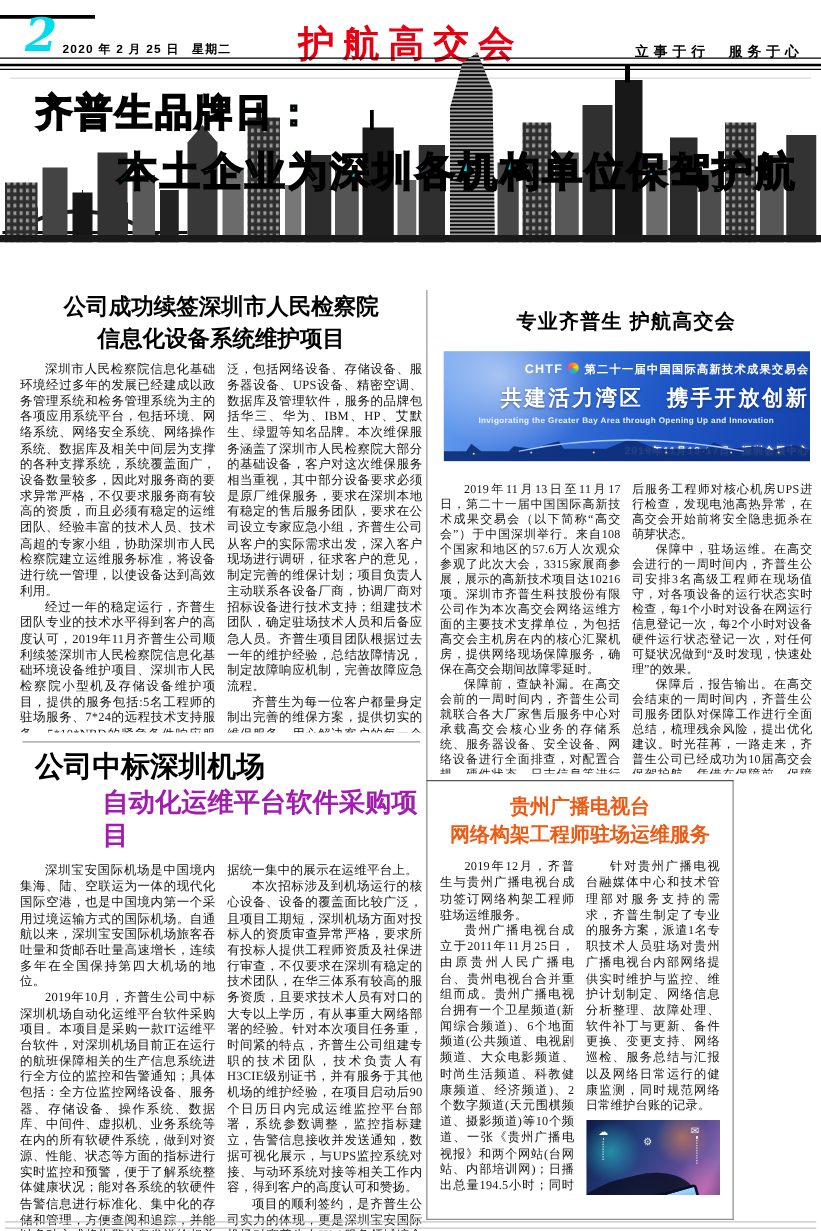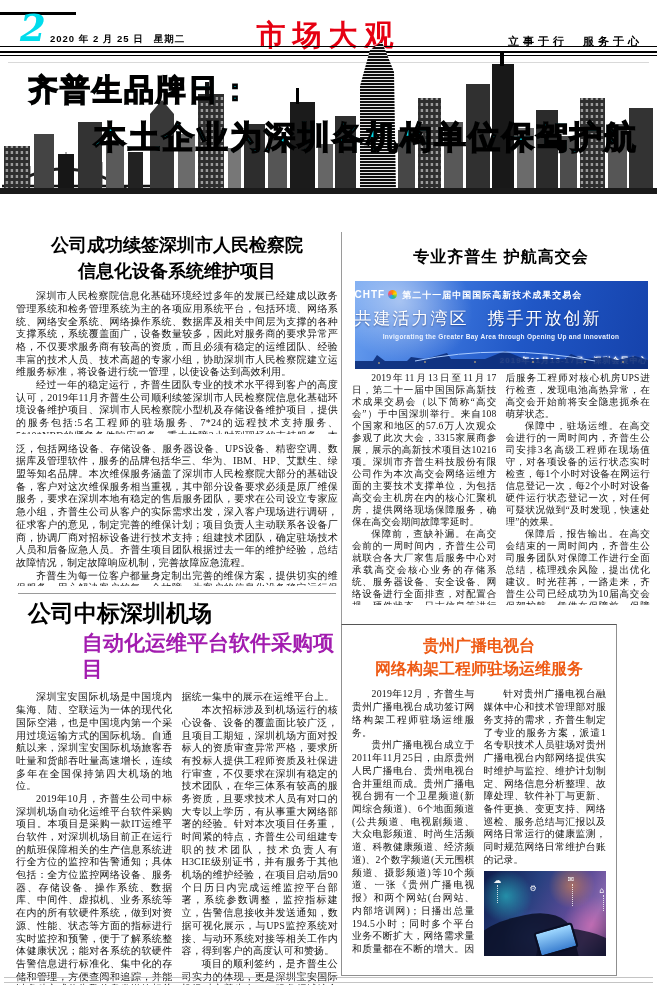--- a/index.html
+++ b/index.html
@@ -42,56 +42,56 @@
 
   
   .body-text{font-size:10px;line-height:1.27;letter-spacing:.2px;color:#141414;}
   .cols{display:flex;gap:9px;overflow:hidden;}
   .col{flex:1;overflow:hidden;}
   .para{margin:0;text-align:justify;}
   .ind{text-indent:2em;}
 
   .a1-title{margin:2px 0 6px;text-align:center;font-family:"Liberation Sans","DejaVu Sans",sans-serif;
             font-weight:bold;font-size:18px;line-height:1.45;color:#000;}
-  .a1-body{height:296px;flex-direction:column;}
+  .a1-body{height:296px;}
 
   .hr-left{margin:7px 2px 5px;height:1px;background:#9a9a9a;border:0;}
 
   .a3-t1{margin:4px 0 0 12px;font-family:"Liberation Sans","DejaVu Sans",sans-serif;
          font-weight:bold;font-size:23px;line-height:1.25;color:#000;}
   .a3-t2{margin:2px 0 0 66px;font-family:"Liberation Sans","DejaVu Sans",sans-serif;
          font-weight:bold;font-size:21px;line-height:1.25;color:#a21caf;}
   .a3-body{margin-top:9px;height:304px;}
 
   .a2-title{margin:17px 0 0;text-align:center;font-family:"Liberation Sans","DejaVu Sans",sans-serif;
             font-weight:bold;font-size:16px;color:#000;letter-spacing:1px;}
-  .a2-body{margin-top:3px;height:233px;font-size:9.6px;line-height:1.25;}
+  .a2-body{margin-top:17px;height:233px;font-size:9.6px;line-height:1.25;}
 
   
   .chtf{position:relative;margin:13px auto 0;width:293px;height:88px;overflow:hidden;
         background:linear-gradient(105deg,#6aa0f0 0%,#3a74dc 30%,#2057c6 58%,#1542ab 100%);
         font-family:"Liberation Sans","DejaVu Sans",sans-serif;color:#fff;}
   .chtf::before{content:"";position:absolute;left:-30px;top:-40px;width:150px;height:120px;
         background:radial-gradient(closest-side,rgba(255,255,255,.5),rgba(255,255,255,0));
         transform:rotate(25deg);}
-  .chtf-row1{position:relative;margin-top:8px;text-align:left;font-size:9px;font-weight:bold;
+  .chtf-row1{position:relative;margin-top:8px;text-align:right;font-size:9px;font-weight:bold;
              letter-spacing:1px;}
   .chtf-logo{font-size:10px;font-weight:bold;letter-spacing:1px;margin-right:3px;}
   .chtf-pin{display:inline-block;width:9px;height:9px;border-radius:50%;vertical-align:-1px;
             margin-right:5px;background:conic-gradient(#ff8a00,#ffd500,#38c172,#1fa2ff,#ff4d6d,#ff8a00);}
-  .chtf-cn{position:relative;margin-top:5px;text-align:left;font-size:17px;font-weight:normal;
+  .chtf-cn{position:relative;margin-top:5px;text-align:right;font-size:17px;font-weight:bold;
            letter-spacing:2px;text-shadow:0 1px 2px rgba(0,20,80,.5);}
   .chtf-en{position:relative;margin-top:3px;text-align:center;font-size:6.5px;font-weight:bold;
            color:#eaf2ff;letter-spacing:.3px;}
   .chtf-date{position:relative;margin-top:15px;text-align:right;font-size:8px;font-weight:bold;
              letter-spacing:1px;text-shadow:0 0 3px rgba(255,255,255,.7);}
   .chtf-sky{position:absolute;left:0;bottom:0;}
 
   
-  .a4-box{position:absolute;left:341px;top:624px;width:276px;height:352px;background:#fff;
+  .a4-box{position:absolute;left:341px;top:624px;width:246px;height:352px;background:#fff;
           border:1px solid #8f8f8f;border-top:1px solid #555;box-sizing:border-box;padding:4px 10px;}
   .a4-t{ text-align:center;font-family:"Liberation Sans","DejaVu Sans",sans-serif;
          font-weight:bold;color:var(--a4-orange,#ee5a14);line-height:1.45;}
   .a4-t1{margin-top:5px;font-size:16px;}
   .a4-t2{font-size:16px;}
   .a4-body{margin-top:8px;height:268px;font-size:9.8px;line-height:1.3;}
 
   
   .photo{position:relative;margin-top:4px;width:100%;height:90px;overflow:hidden;
          background:
@@ -115,21 +115,21 @@
 </head>
 <body>
 
 <div class="page" data-interactable="false">
 
   <div class="hdr-topbar" data-interactable="false"></div>
   <div class="page-num" data-interactable="false">2</div>
   <div class="hdr-date" data-interactable="false">
     <span data-interactable="false">2020 年 2 月 25 日</span><span class="wd" data-interactable="false">星期二</span>
   </div>
-  <div class="masthead" data-interactable="false">市场大观</div>
+  <div class="masthead" data-interactable="false">护航高交会</div>
   <div class="hdr-slogan" data-interactable="false">立事于行　服务于心</div>
   <div class="hdr-rule1" data-interactable="false"></div>
   <div class="hdr-rule2" data-interactable="false"></div>
   <div class="hdr-rule3" data-interactable="false"></div>
   <div class="hdr-rule4" data-interactable="false"></div>
 
   <div class="banner" data-interactable="false">
     <div class="hl hl1" data-interactable="false">齐普生品牌日：</div>
     <div class="hl hl2" data-interactable="false">本土企业为深圳各机构单位保驾护航</div>
     <svg width="657" height="152" viewBox="0 0 657 152" data-interactable="false">

